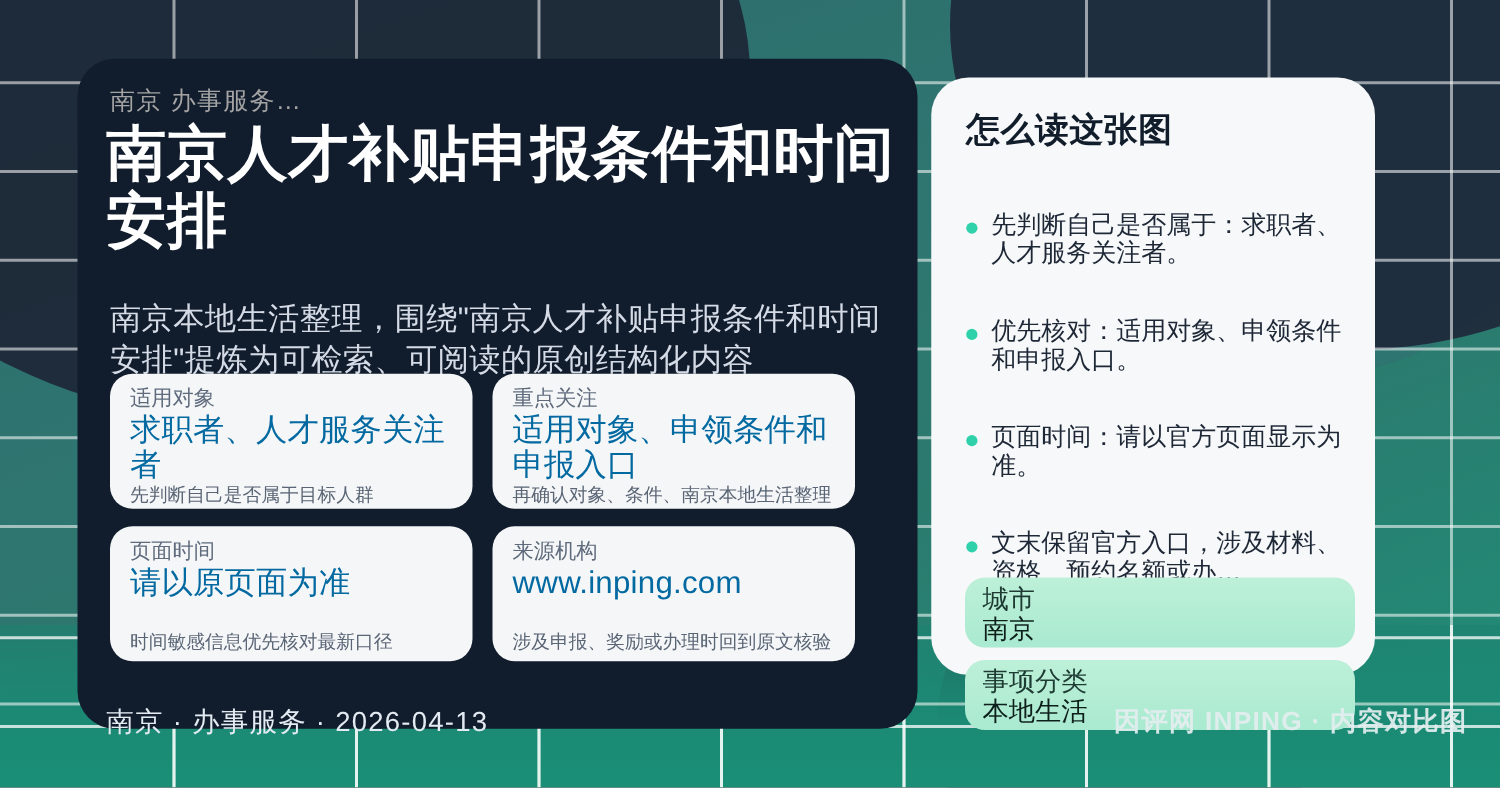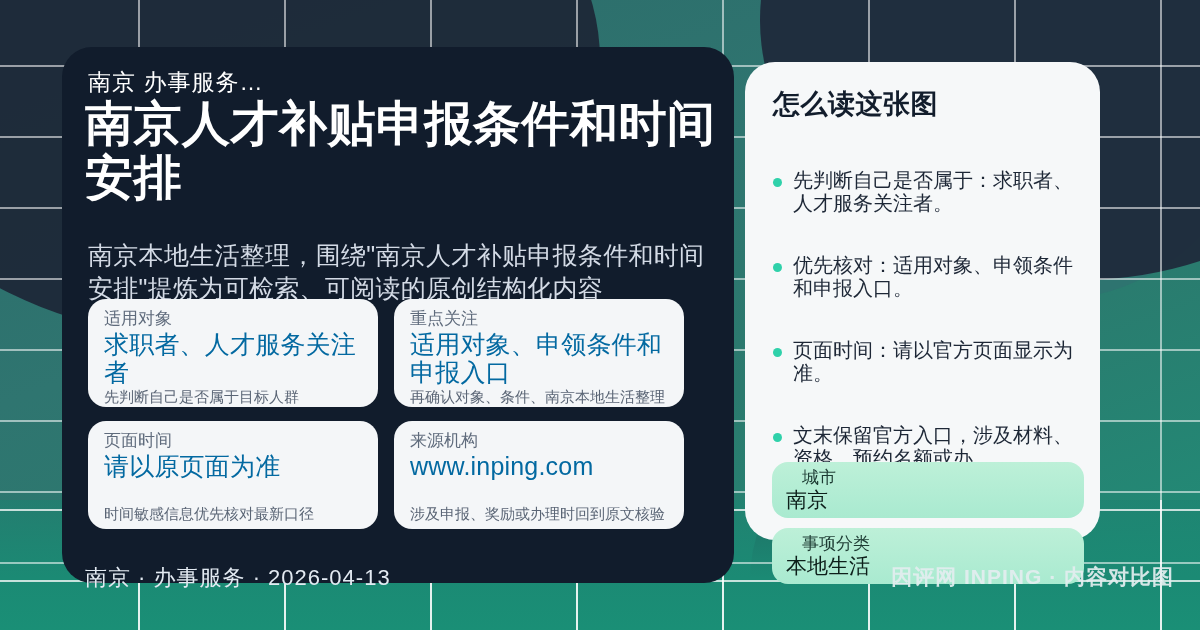--- a/index.html
+++ b/index.html
@@ -105,22 +105,22 @@
     width: 672px;
     height: 536px;
     background: #111c2c;
     border-radius: 30px;
     overflow: hidden;
   }
   .eyebrow {
     position: absolute;
     left: 26px;
     top: 20px;
-    font-size: 23px;
-    color: #ffffff;
+    font-size: 20px;
+    color: #a3a3a3;
     letter-spacing: 1px;
     white-space: nowrap;
   }
   .headline {
     position: absolute;
     left: 23px;
     top: 50px;
     width: 640px;
     font-size: 48px;
     line-height: 1.13;
@@ -235,24 +235,23 @@
   .chip {
     background: linear-gradient(180deg, #bdf0d8 0%, #a9ead0 100%);
     border-radius: 16px;
     height: 56px;
     padding: 6px 14px 0 14px;
     box-sizing: border-box;
     overflow: hidden;
     margin-bottom: 10px;
   }
   .chip-label {
-    font-size: 17px;
+    font-size: 21px;
     color: #1d3b33;
     line-height: 1.15;
-    margin-left: 16px;
   }
   .chip-value {
     font-size: 21px;
     color: #0d1f1a;
     line-height: 1.1;
   }
 
   
   .footer-left {
     position: absolute;

